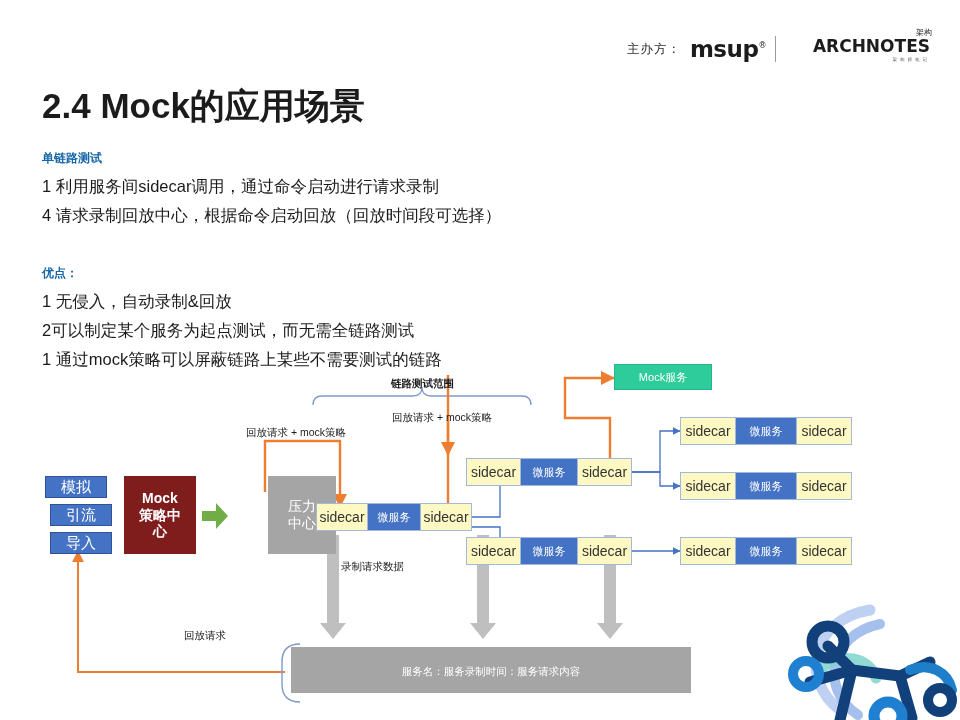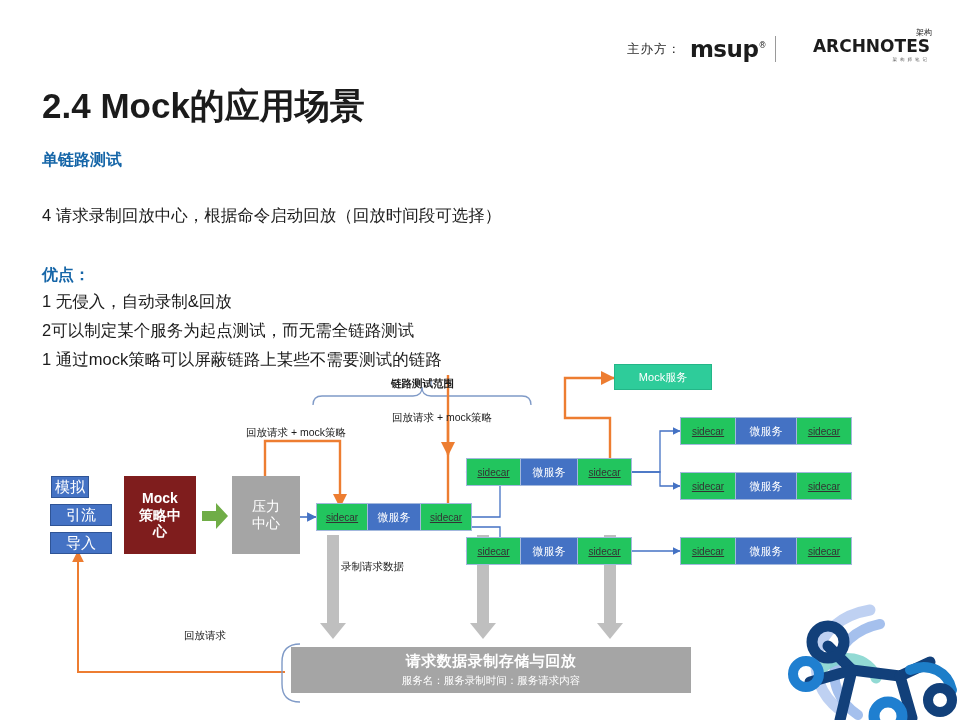--- a/index.html
+++ b/index.html
@@ -23,35 +23,35 @@
   .sponsor-msup { font-size: 23px; font-weight: 700; color: #1c1c1c; letter-spacing: -0.5px; font-family: "DejaVu Sans", sans-serif; }
   .sponsor-sup { font-size: 8px; vertical-align: super; font-weight: 400; }
   .sponsor-divider { width: 1px; height: 26px; background: #9a9a9a; }
   .sponsor-arch { position: relative; display: flex; flex-direction: column; align-items: flex-end; margin-left: 28px; }
   .sponsor-arch-main { font-size: 17px; font-weight: 700; color: #1c1c1c; letter-spacing: 0px; font-family: "DejaVu Sans", sans-serif; }
   .sponsor-arch-cn { position: absolute; right: -2px; top: -9px; font-size: 8px; color: #1c1c1c; }
   .sponsor-arch-sub { font-size: 4.5px; color: #555; letter-spacing: 3px; margin-top: 1px; }
 
   
   .title { position: absolute; left: 42px; top: 83px; font-size: 35px; font-weight: 700; color: #1b1b1b; letter-spacing: 0px; }
-  .section-head { position: absolute; left: 42px; font-size: 16px; font-weight: 700; color: #1666a8; }
+  .section-head { position: absolute; left: 42px; font-size: 12px; font-weight: 700; color: #1666a8; }
   .body-line { position: absolute; left: 42px; font-size: 16.5px; color: #1b1b1b; white-space: nowrap; }
 
   
   .diagram { position: absolute; left: 0; top: 0; width: 960px; height: 720px; }
   .node { position: absolute; display: flex; align-items: center; justify-content: center; text-align: center; }
 
   .blue-tag { background: #4472c4; border: 1px solid #2f5496; color: #ffffff; font-size: 15px; }
   .mock-center { background: #7f1d1d; color: #fff; font-size: 14px; line-height: 1.18; font-weight: 700; }
-  .press-center { background: #a5a5a5; color: #ffffff; font-size: 14px; line-height: 1.2; }
+  .press-center { background: #a5a5a5; color: #ffffff; font-size: 14px; line-height: 1.2; margin-left: 36px; }
   .mock-service { background: #2ecc9a; border: 1px solid #24b688; color: #ffffff; font-size: 11px; }
 
   
   .ms-group { position: absolute; display: flex; height: 28px; border: 1px solid #a3b8dd; }
-  .ms-side { background: #22c55e; color: #333; font-size: 10px; display: flex; align-items: center; justify-content: center; text-decoration: underline; }
+  .ms-side { background: #fef9c3; color: #333; font-size: 14px; display: flex; align-items: center; justify-content: center; }
   .ms-core { background: #4472c4; color: #fff; font-size: 11px; display: flex; align-items: center; justify-content: center; }
   .ms-sep { width: 1px; background: #a3b8dd; }
 
   .store-box { position: absolute; background: #a5a5a5; color: #fff; display: flex; flex-direction: column; align-items: center; justify-content: center; }
   .store-title { font-size: 15px; font-weight: 700; letter-spacing: 0.5px; }
   .store-sub { font-size: 10.5px; margin-top: 3px; }
 
   .label { position: absolute; font-size: 10.5px; color: #1b1b1b; white-space: nowrap; }
   .label-bold { font-weight: 700; }
 
@@ -72,20 +72,21 @@
     <span class="sponsor-arch">
       <span class="sponsor-arch-cn">架构</span>
       <span class="sponsor-arch-main">ARCHNOTES</span>
       <span class="sponsor-arch-sub">架构师笔记</span>
     </span>
   </div>
 
   <div class="title">2.4 Mock的应用场景</div>
 
   <div class="section-head" style="top:150px">单链路测试</div>
+  <div class="body-line" style="top:176px">1 利用服务间sidecar调用，通过命令启动进行请求录制</div>
   <div class="body-line" style="top:205px">4 请求录制回放中心，根据命令启动回放（回放时间段可选择）</div>
 
   <div class="section-head" style="top:265px">优点：</div>
   <div class="body-line" style="top:291px">1 无侵入，自动录制&amp;回放</div>
   <div class="body-line" style="top:320px">2可以制定某个服务为起点测试，而无需全链路测试</div>
   <div class="body-line" style="top:349px">1 通过mock策略可以屏蔽链路上某些不需要测试的链路</div>
 
   <div class="diagram">
 
     <svg class="overlay">
@@ -123,21 +124,21 @@
 
       <g fill="#bfbfbf">
         <path d="M327,535 h12 v88 h7 l-13,16 l-13,-16 h7 z"></path>
         <path d="M477,535 h12 v88 h7 l-13,16 l-13,-16 h7 z"></path>
         <path d="M604,535 h12 v88 h7 l-13,16 l-13,-16 h7 z"></path>
       </g>
 
       <path d="M300,644 q-18,0 -18,18 v22 q0,18 18,18" fill="none" stroke="#7f9ac7" stroke-width="1.4"></path>
     </svg>
 
-    <div class="node blue-tag" style="left:51px;top:476px;width:38px;height:22px">模拟</div>
+    <div class="node blue-tag" style="left:45px;top:476px;width:62px;height:22px">模拟</div>
     <div class="node blue-tag" style="left:50px;top:504px;width:62px;height:22px">引流</div>
     <div class="node blue-tag" style="left:50px;top:532px;width:62px;height:22px">导入</div>
 
     <div class="node mock-center" style="left:124px;top:476px;width:72px;height:78px;flex-direction:column">
       <span>Mock</span>
       <span>策略中</span>
       <span>心</span>
     </div>
 
     <div style="position:absolute;left:201px;top:502px;width:28px;height:28px">
@@ -201,21 +202,20 @@
       <div class="ms-side" style="width:54px">sidecar</div>
     </div>
 
     <div class="label label-bold" style="left:391px;top:377px">链路测试范围</div>
     <div class="label" style="left:392px;top:411px">回放请求 + mock策略</div>
     <div class="label" style="left:246px;top:426px">回放请求 + mock策略</div>
     <div class="label" style="left:341px;top:560px">录制请求数据</div>
     <div class="label" style="left:184px;top:629px">回放请求</div>
 
     <div class="store-box" style="left:291px;top:647px;width:400px;height:46px">
-      <span class="store-title">请求数据录制存储与回放</span>
       <span class="store-sub">服务名：服务录制时间：服务请求内容</span>
     </div>
   </div>
 
   <div class="deco">
     <svg width="180" height="170" viewBox="0 0 180 170">
       <g fill="none" stroke-linecap="round">
         <path d="M60,160 C20,130 30,70 90,60" stroke="#a9c2ee" stroke-width="11" opacity="0.75"></path>
         <path d="M78,165 C40,140 48,85 100,74" stroke="#8fb0e8" stroke-width="10" opacity="0.8"></path>
         <path d="M40,120 C60,100 90,108 96,128" stroke="#7fd3cd" stroke-width="11" opacity="0.85"></path>

